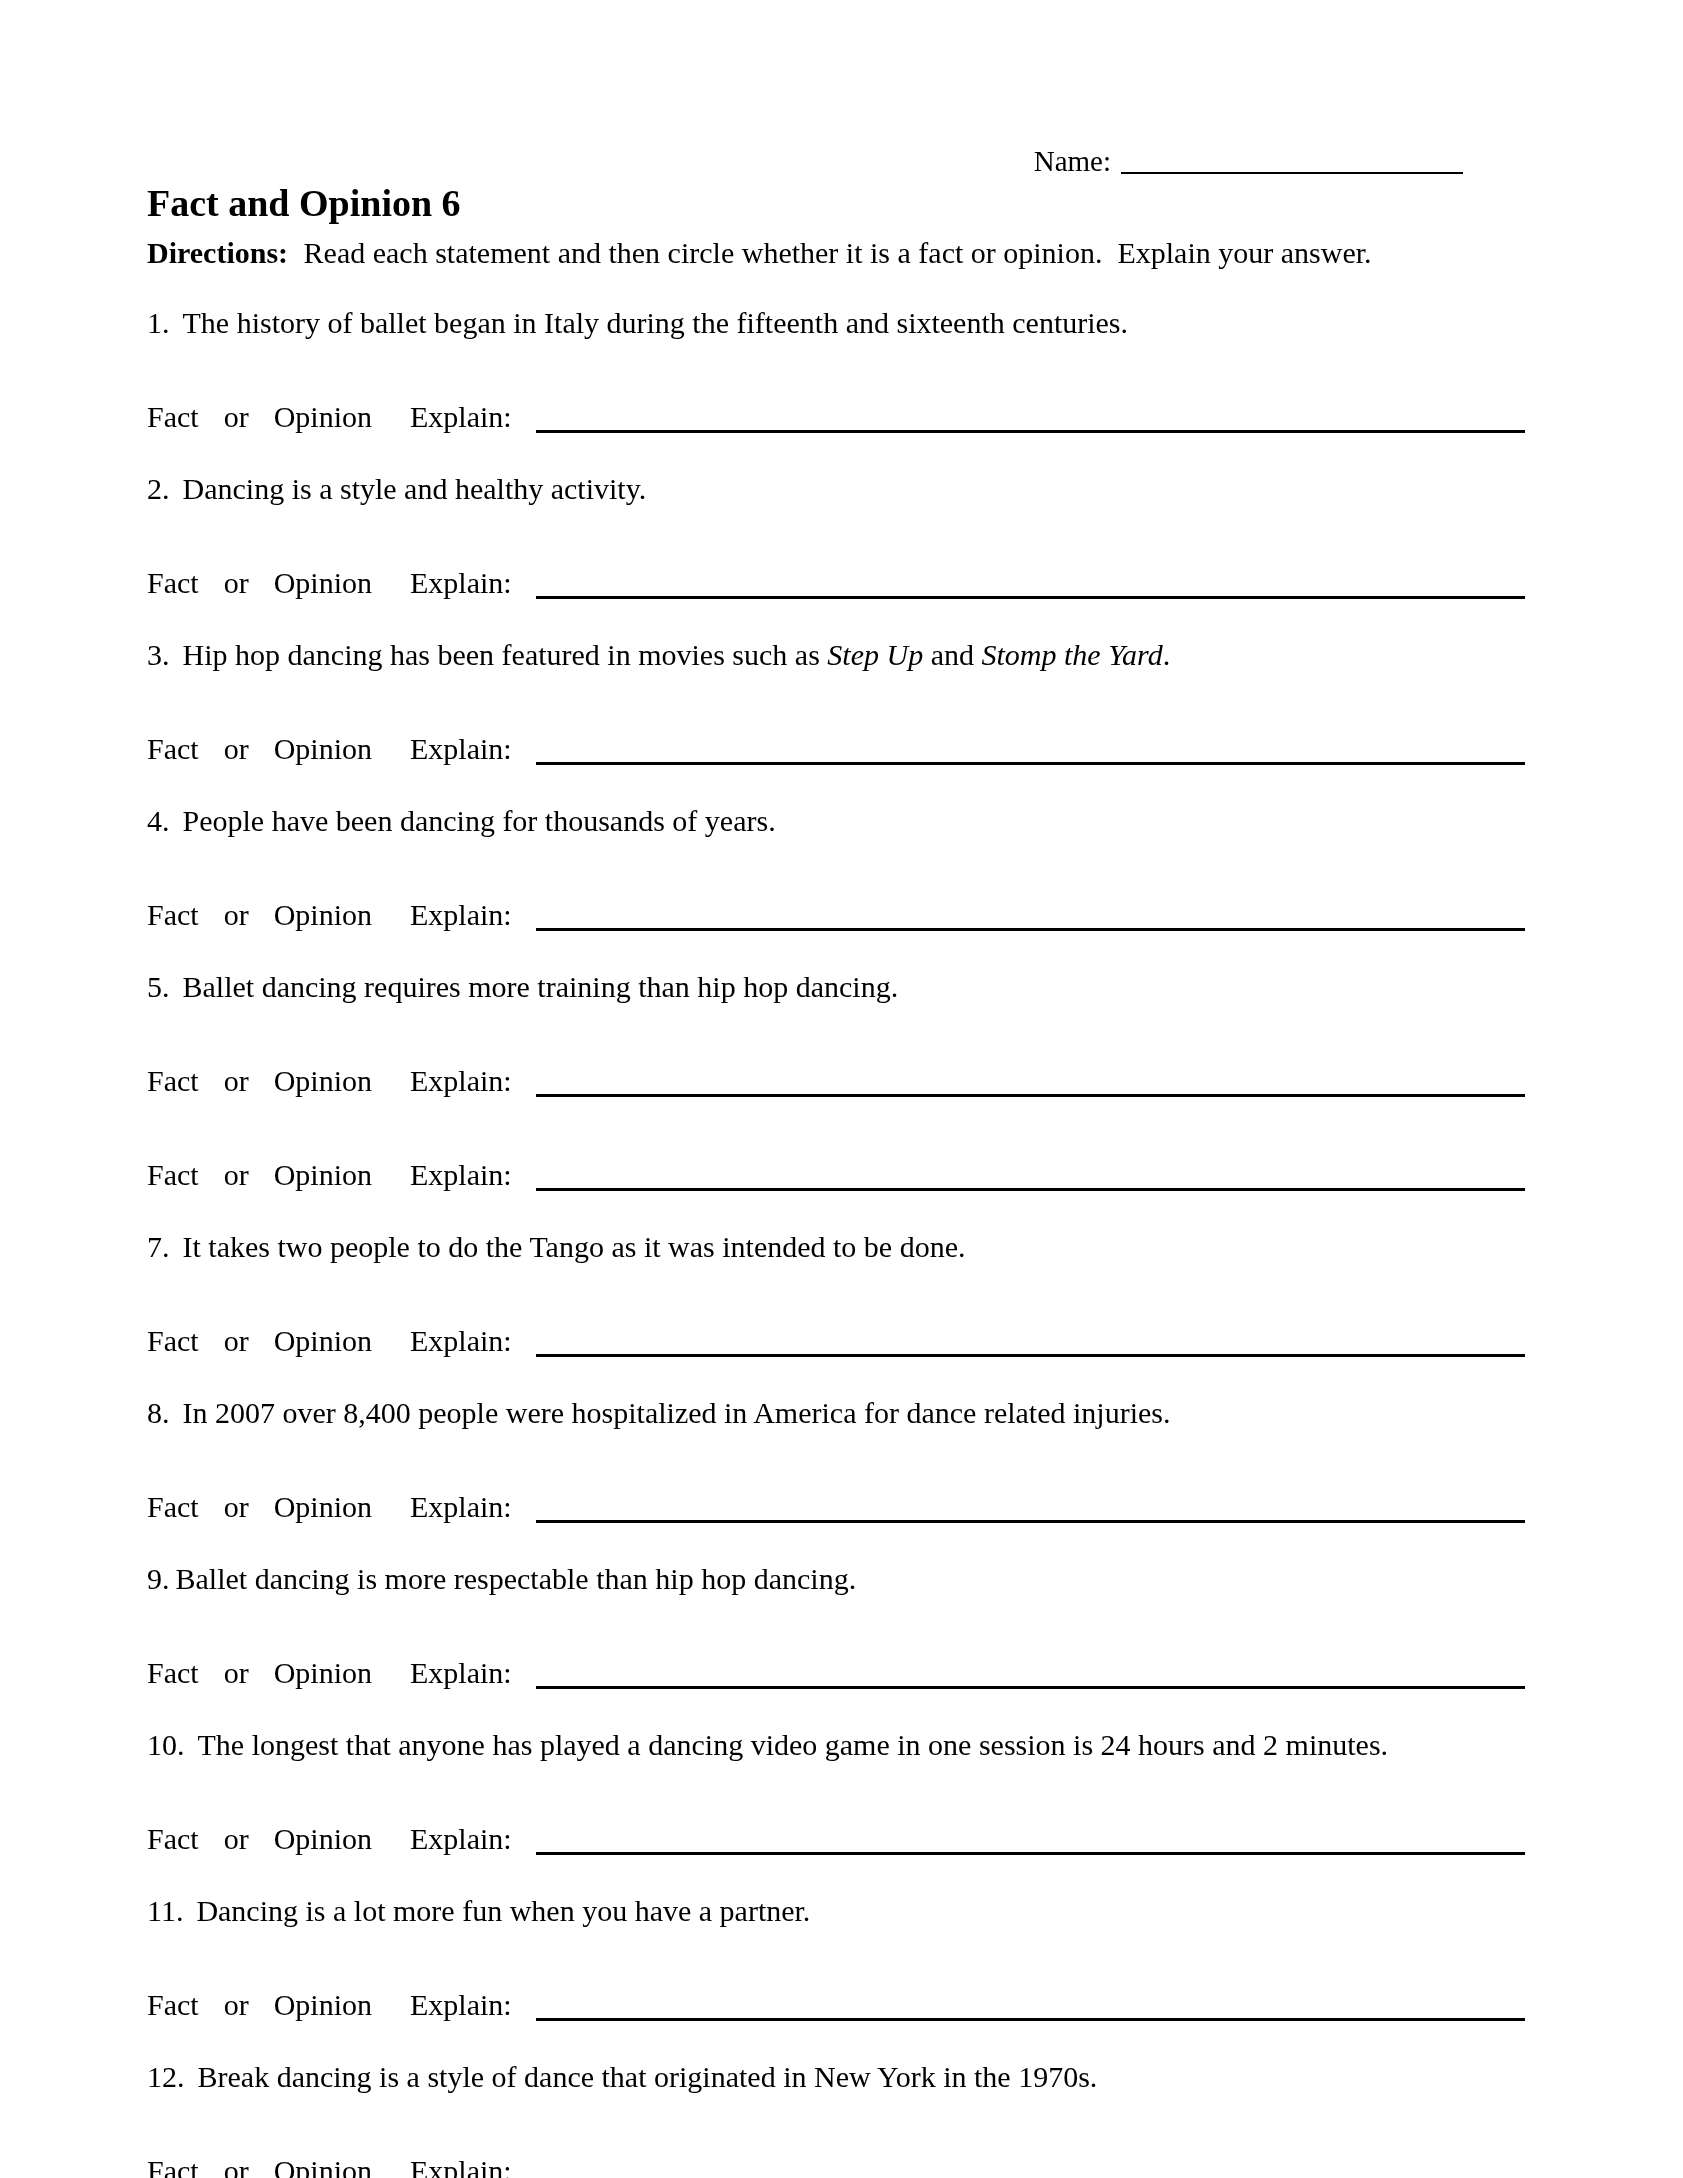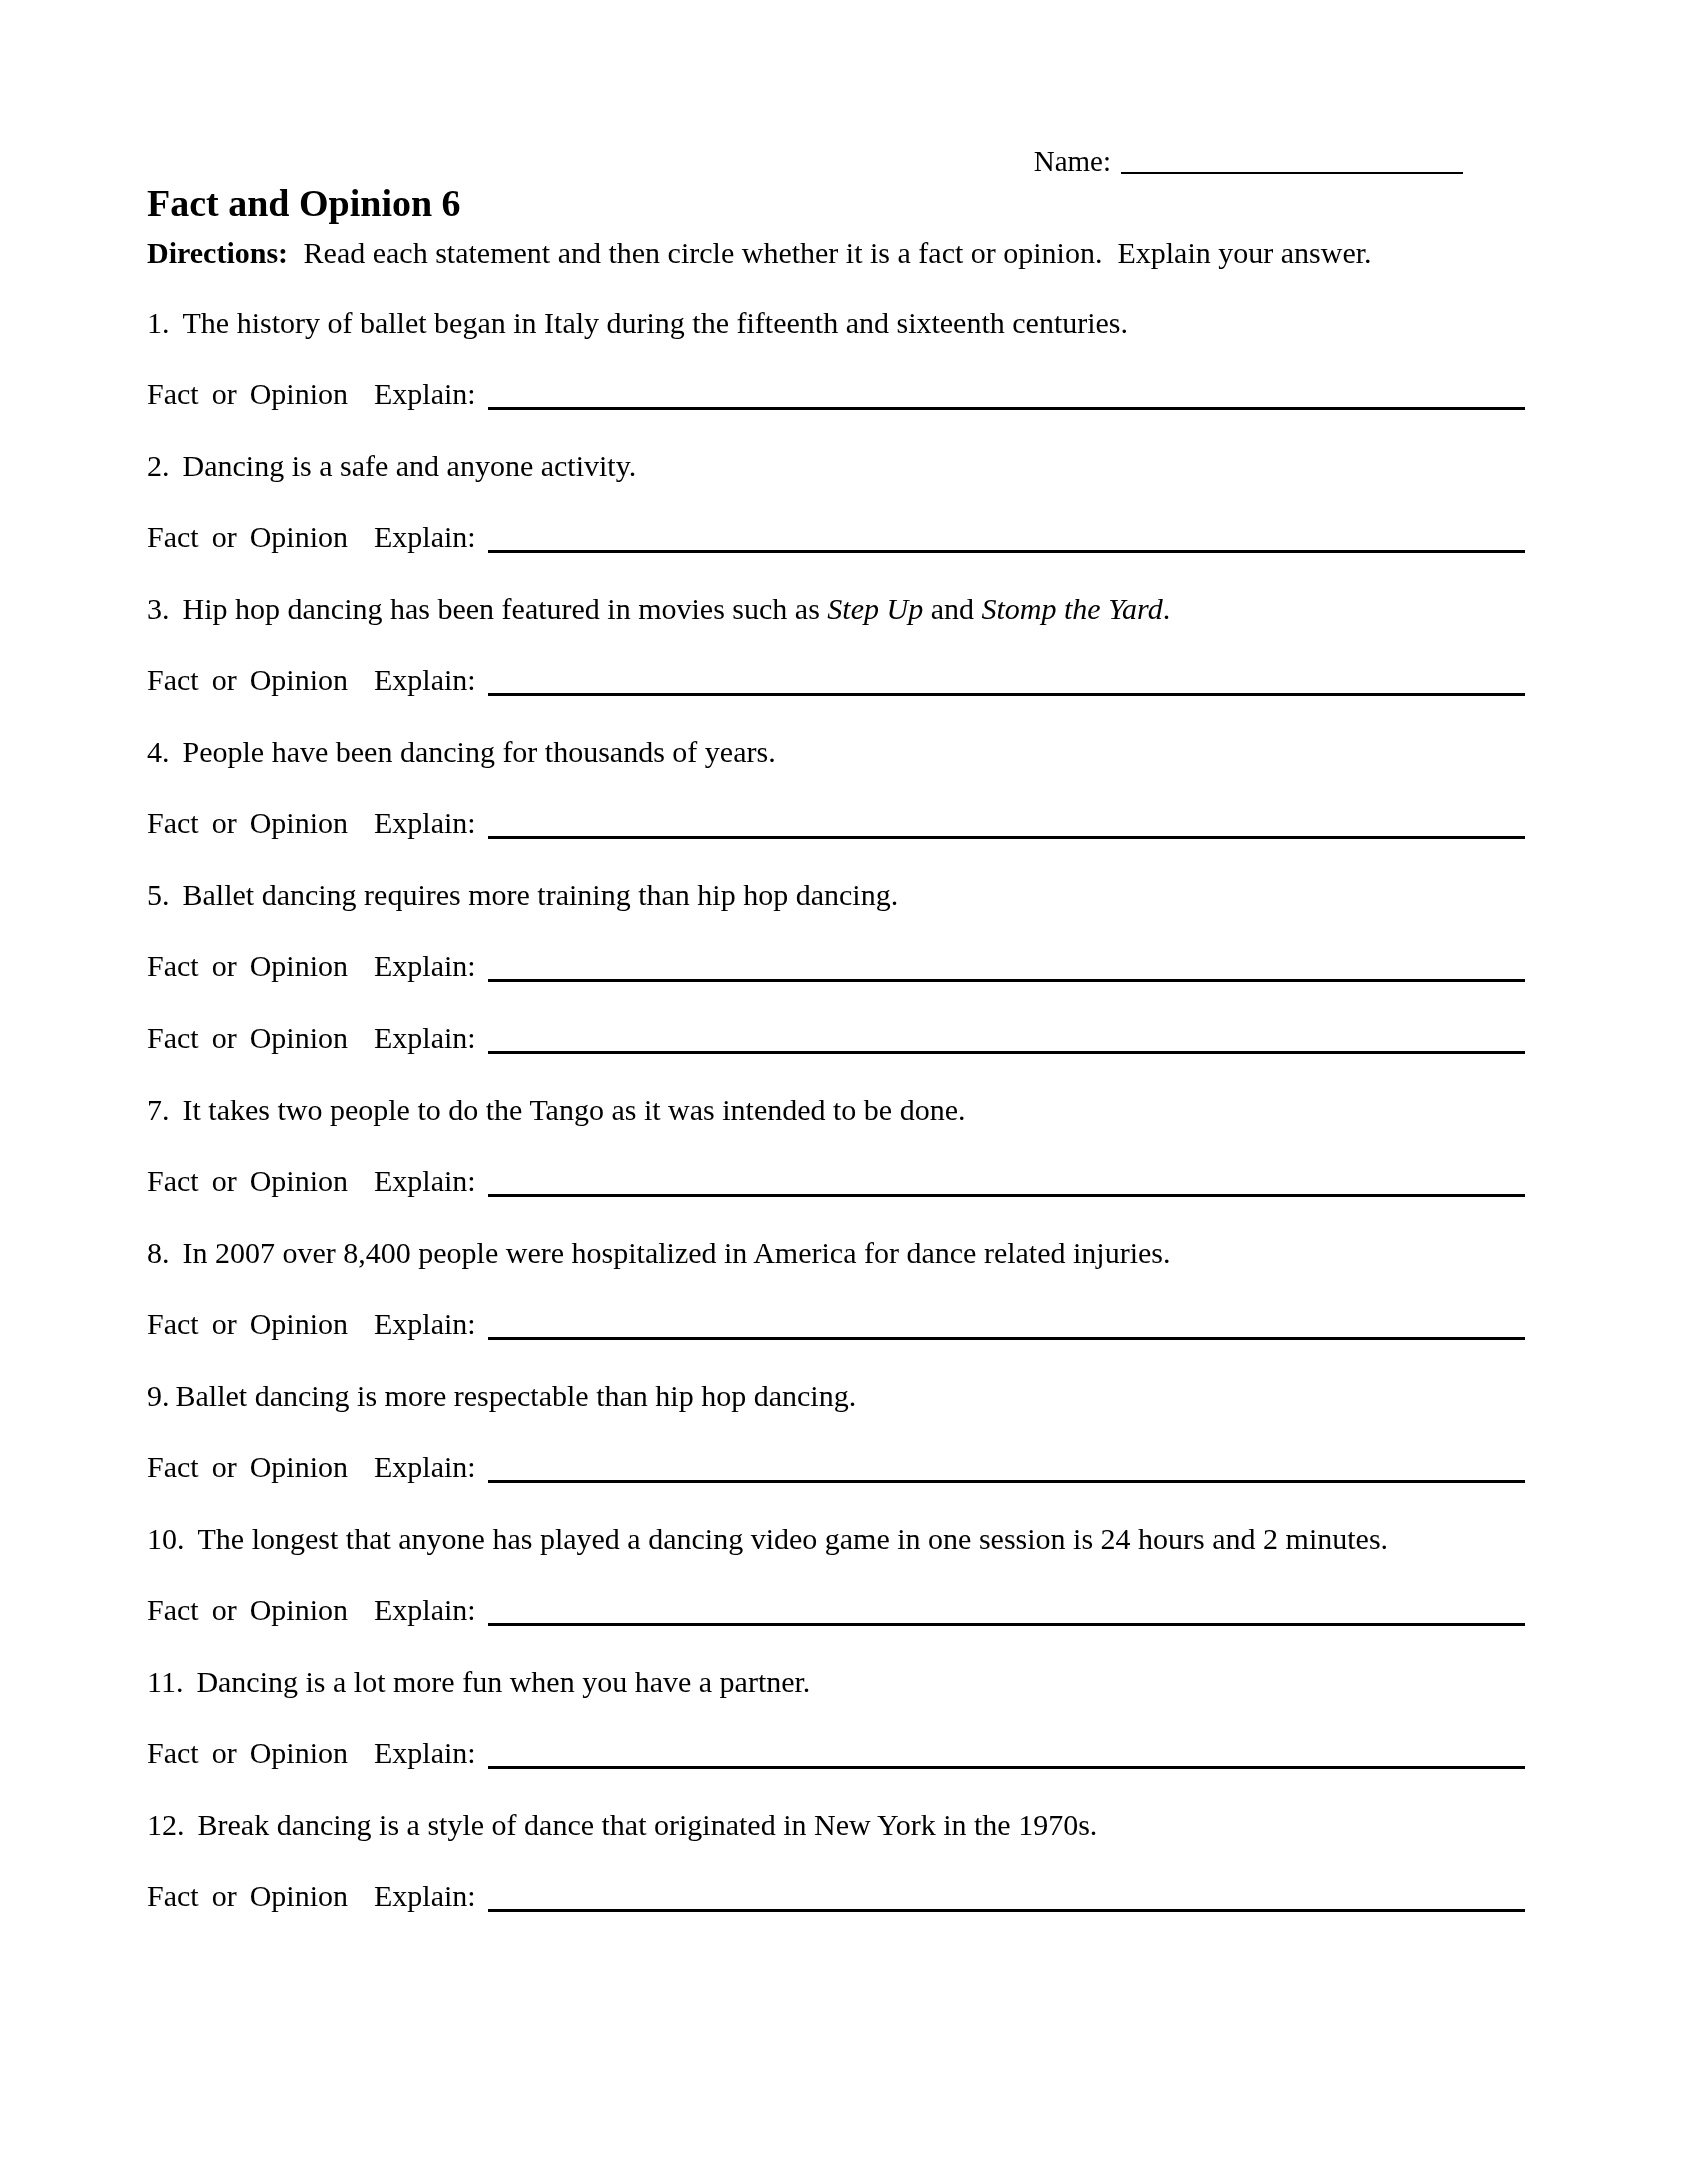--- a/index.html
+++ b/index.html
@@ -57,21 +57,22 @@
     line-height: 36px;
   }
   .q-number { margin-right: 13px; }
   .q-number.tight { margin-right: 6px; }
 
   .answer-row {
     display: flex;
     align-items: flex-start;
     font-size: 30px;
     line-height: 36px;
-    margin-top: 35px;
+    margin-top: 58px;
+    gap: 12px;
   }
   .w-or { margin: 0 13px; }
   .w-explain { margin-left: 26px; }
   .explain-blank {
     flex: 1;
     height: 31px;
     border-bottom: 3px solid #000;
     margin-left: 12px;
   }
 </style>
@@ -99,21 +100,21 @@
       <span class="w-fact">Fact</span>
       <span class="w-or">or</span>
       <span class="w-opinion">Opinion</span>
       <span class="w-explain">Explain:</span>
       <span class="explain-blank"></span>
     </div>
   </div>
 
   <div class="question">
     <div class="statement">
-      <span class="q-number">2.</span><span><span>Dancing is a safe and anyone activity.</span></span>
+      <span class="q-number">2.</span><span><span>Dancing is a style and healthy activity.</span></span>
     </div>
     <div class="answer-row">
       <span class="w-fact">Fact</span>
       <span class="w-or">or</span>
       <span class="w-opinion">Opinion</span>
       <span class="w-explain">Explain:</span>
       <span class="explain-blank"></span>
     </div>
   </div>
 

